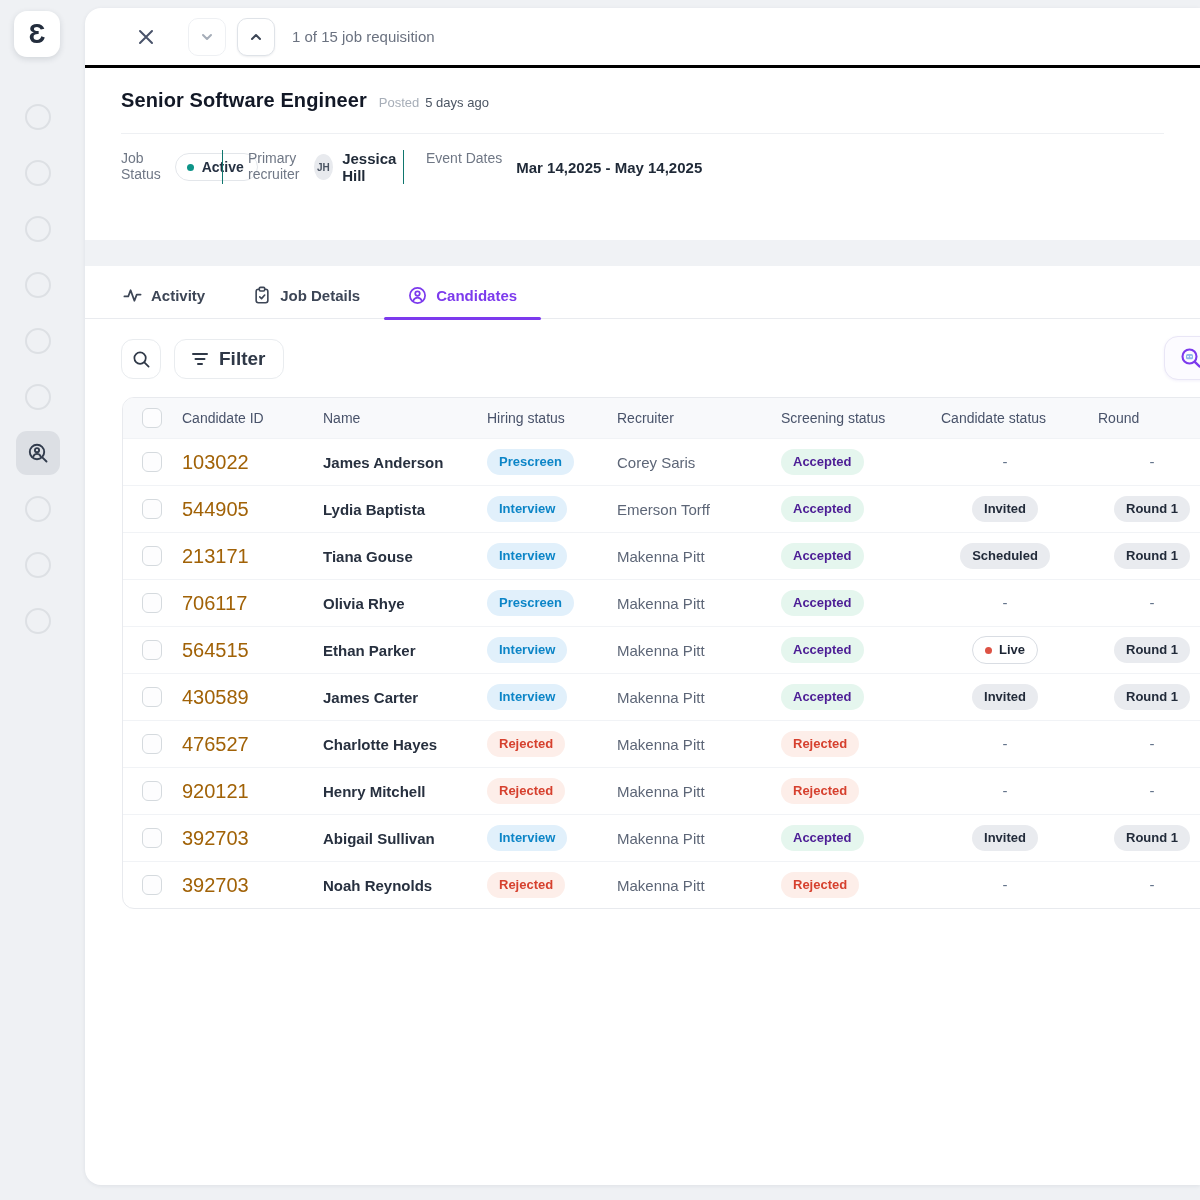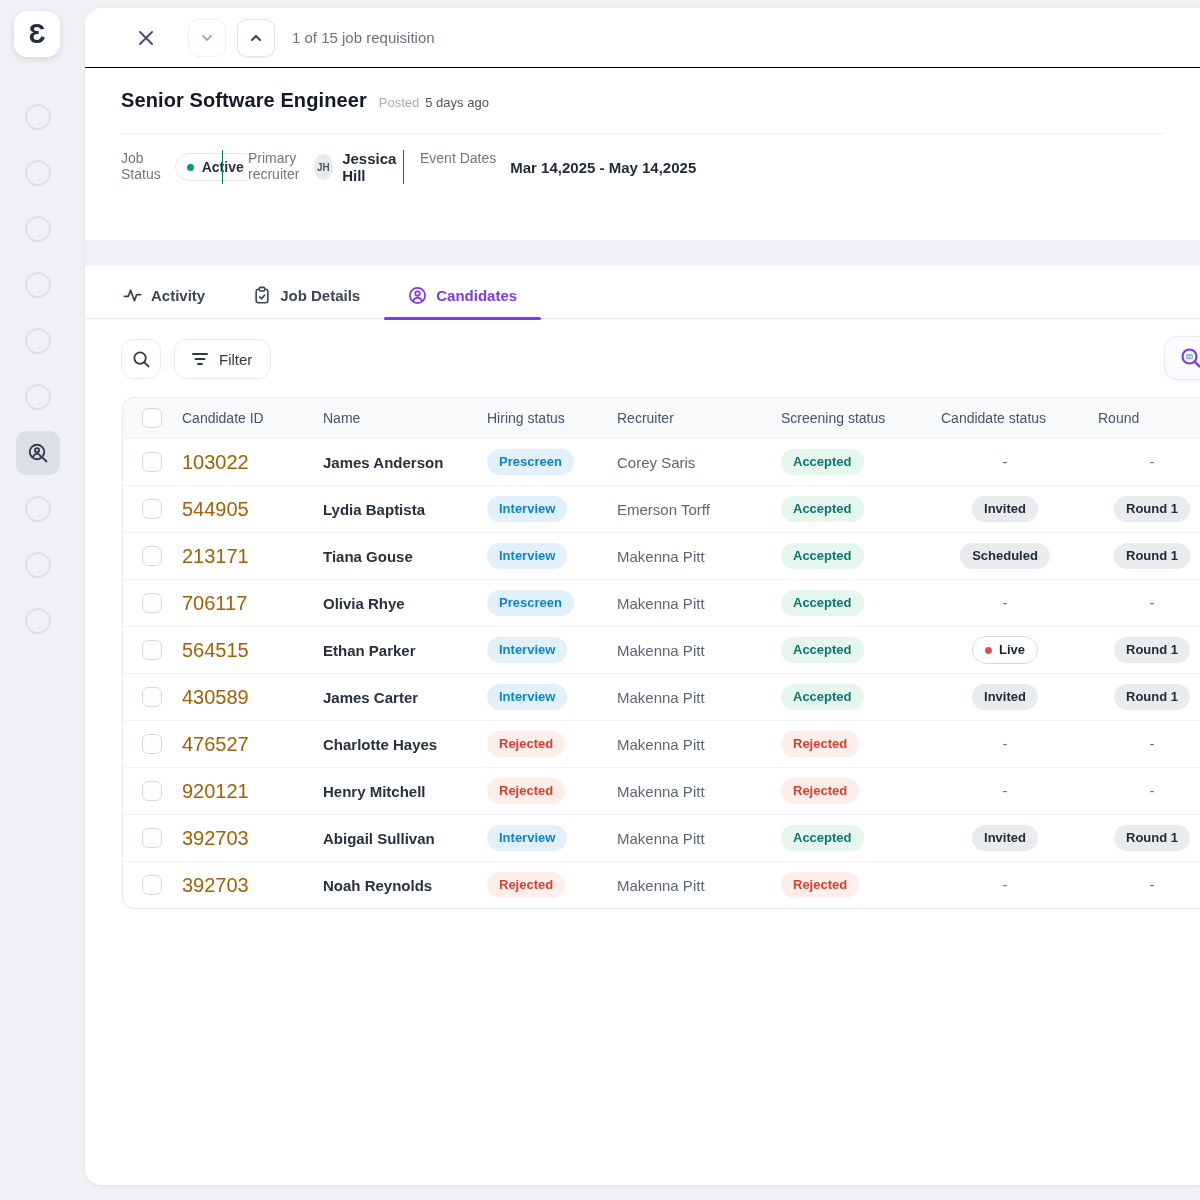--- a/index.html
+++ b/index.html
@@ -32,21 +32,21 @@
   }
   
   .card {
     position:absolute; left:85px; top:8px; width:1115px; height:1177px;
     background:#fff; border-radius:16px 0 0 16px;
     box-shadow:0 1px 4px rgba(30,41,59,.08);
     overflow:hidden;
   }
   
   .topbar {
-    height:60px; border-bottom:1px solid #000000;
+    height:60px; border-bottom:3px solid #000000;
     display:flex; align-items:center; padding-left:47px;
   }
   .icon-btn-plain { width:28px; height:28px; display:flex; align-items:center; justify-content:center; cursor:pointer; }
   .sq-btn {
     width:38px; height:38px; border-radius:10px; background:#fff;
     display:flex; align-items:center; justify-content:center; cursor:pointer;
   }
   .sq-btn.down { border:1px solid #eef0f3; margin-left:28px; }
   .sq-btn.up   { border:1px solid #dfe3e8; margin-left:11px; box-shadow:0 1px 2px rgba(30,41,59,.08); }
   .counter { margin-left:17px; font-size:15px; color:#6b7280; }
@@ -56,21 +56,21 @@
   .job-title { font-size:20px; font-weight:700; color:#121826; letter-spacing:.1px; }
   .posted-label { font-size:13px; color:#a7aeb8; }
   .posted-value { font-size:13px; color:#4b5563; margin-left:-6px; }
   .header-divider { border:none; border-top:1px solid #eef0f3; margin:21px 36px 0 0; }
   .meta-row { display:flex; margin-top:16px; }
   .meta-group { display:flex; flex-direction:row; gap:14px; }
   .meta-group + .meta-group { border-left:1px solid #0f766e; }
   .mg-1 { width:101px; }
   .mg-2 { padding-left:25px; width:181px; }
   .mg-3 { padding-left:19px; width:117px; }
-  .mg-4 { padding-left:16px; }
+  .mg-4 { padding-left:22px; }
   .meta-label { font-size:14px; color:#6f7785; }
   .meta-value { font-size:15px; font-weight:700; color:#1f2937; display:flex; align-items:center; min-height:30px; }
   .status-pill {
     display:inline-flex; align-items:center; gap:8px;
     border:1px solid #e3e6ea; border-radius:16px; padding:5px 13px 5px 11px;
     font-size:14px; font-weight:600; color:#263142; background:#fff;
   }
   .dot-teal { width:7px; height:7px; border-radius:50%; background:#0d9488; }
   .avatar {
     width:26px; height:26px; border-radius:50%; background:#e8eaee;
@@ -94,21 +94,21 @@
   .toolbar { position:relative; margin:20px 0 0 36px; height:40px; }
   .search-btn {
     position:absolute; left:0; top:0; width:40px; height:40px;
     border:1px solid #e9ecef; border-radius:12px; background:#fff;
     display:flex; align-items:center; justify-content:center; cursor:pointer;
   }
   .filter-btn {
     position:absolute; left:53px; top:0; height:40px;
     border:1px solid #e9ecef; border-radius:12px; background:#fff;
     display:flex; align-items:center; gap:10px; padding:0 18px 0 16px;
-    font-size:15px; font-weight:400; color:#2f3847; cursor:pointer;
+    font-size:19px; font-weight:700; color:#2f3847; cursor:pointer;
   }
   .dyn-btn {
     position:absolute; left:1043px; top:-3px; width:170px; height:44px;
     border:1px solid #e9e6f6; border-radius:14px; background:#fcfbff;
     box-shadow:0 1px 3px rgba(90,60,190,.08);
     display:flex; align-items:center; gap:10px; padding:0 14px;
     font-size:16px; font-weight:700; color:#7c3aed; cursor:pointer;
   }
   
   .table-wrap {
@@ -130,21 +130,21 @@
     border:1.5px solid #d5dade; background:#fdfdfe; cursor:pointer;
   }
   .c-id { font-size:20px; color:#a16207; }
   .c-name { font-size:15px; font-weight:700; color:#27303f; }
   .c-recruiter { font-size:15px; color:#5d6677; }
   .badge {
     display:inline-block; padding:5px 12px; border-radius:14px;
     font-size:13px; font-weight:700; line-height:1.2;
   }
   .b-blue  { color:#0c85c7; background:#e1f0fb; }
-  .b-green { color:#0f766e; background:#e5f6ee; }
+  .b-green { color:#4c1d95; background:#e5f6ee; }
   .b-red   { color:#d6402e; background:#fdeee9; }
   .b-gray  { color:#222b3a; background:#e9ebef; font-weight:600; }
   .b-live  { color:#1b2433; background:#fff; border:1px solid #dade2; border:1px solid #d9dde3;
              font-weight:600; display:inline-flex; align-items:center; gap:7px; }
   .dot-red { width:7px; height:7px; border-radius:50%; background:#dd5244; }
   .dash { color:#64748b; font-size:15px; }
   .inner-center { display:block; text-align:center; }
   .cell-interview .inner-center { width:128px; }
   .cell-round .inner-center { width:108px; }
   svg { display:block; }

